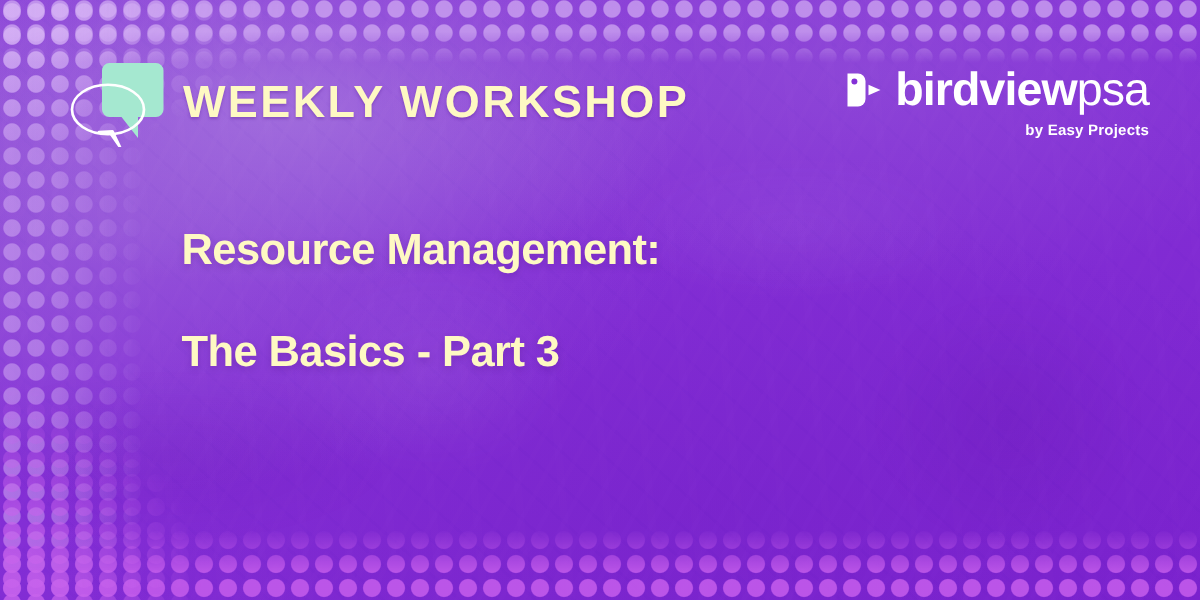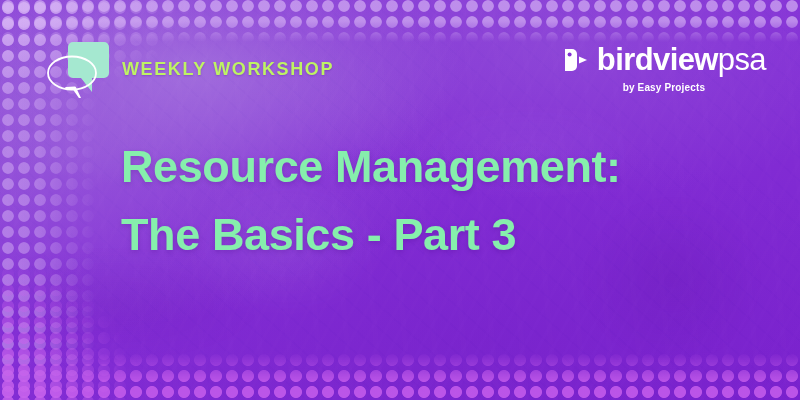--- a/index.html
+++ b/index.html
@@ -124,35 +124,35 @@
     height: 62px;
   }
   .bubble-icon {
     width: 66px;
     height: 58px;
     flex: 0 0 auto;
     display: block;
   }
   .eyebrow-text {
     margin-left: 10px;
-    color: #bef264;
-    font-size: 18px;
+    color: #fef9c3;
+    font-size: 30px;
     font-weight: bold;
     letter-spacing: 1.6px;
     line-height: 1;
     white-space: nowrap;
     text-shadow: 0 1px 2px rgba(70,10,130,0.28);
   }
 
   
   .brand {
     position: absolute;
     right: 34px;
     top: 6px;
-    text-align: center;
+    text-align: right;
   }
   .brand-row {
     display: flex;
     align-items: center;
     justify-content: flex-end;
   }
   .brand-mark {
     width: 26px;
     height: 28px;
     margin-right: 9px;
@@ -178,22 +178,22 @@
     font-weight: bold;
     letter-spacing: 0.15px;
     white-space: nowrap;
   }
 
   
   .title {
     position: absolute;
     left: 121px;
     top: 133px;
-    color: #86efac;
-    font-size: 45px;
+    color: #fef9c3;
+    font-size: 29px;
     font-weight: bold;
     line-height: 68px;
     letter-spacing: -0.4px;
     text-shadow: 0 2px 5px rgba(64,6,120,0.22);
   }
   .title-line {
     display: block;
     white-space: nowrap;
   }
 </style>

